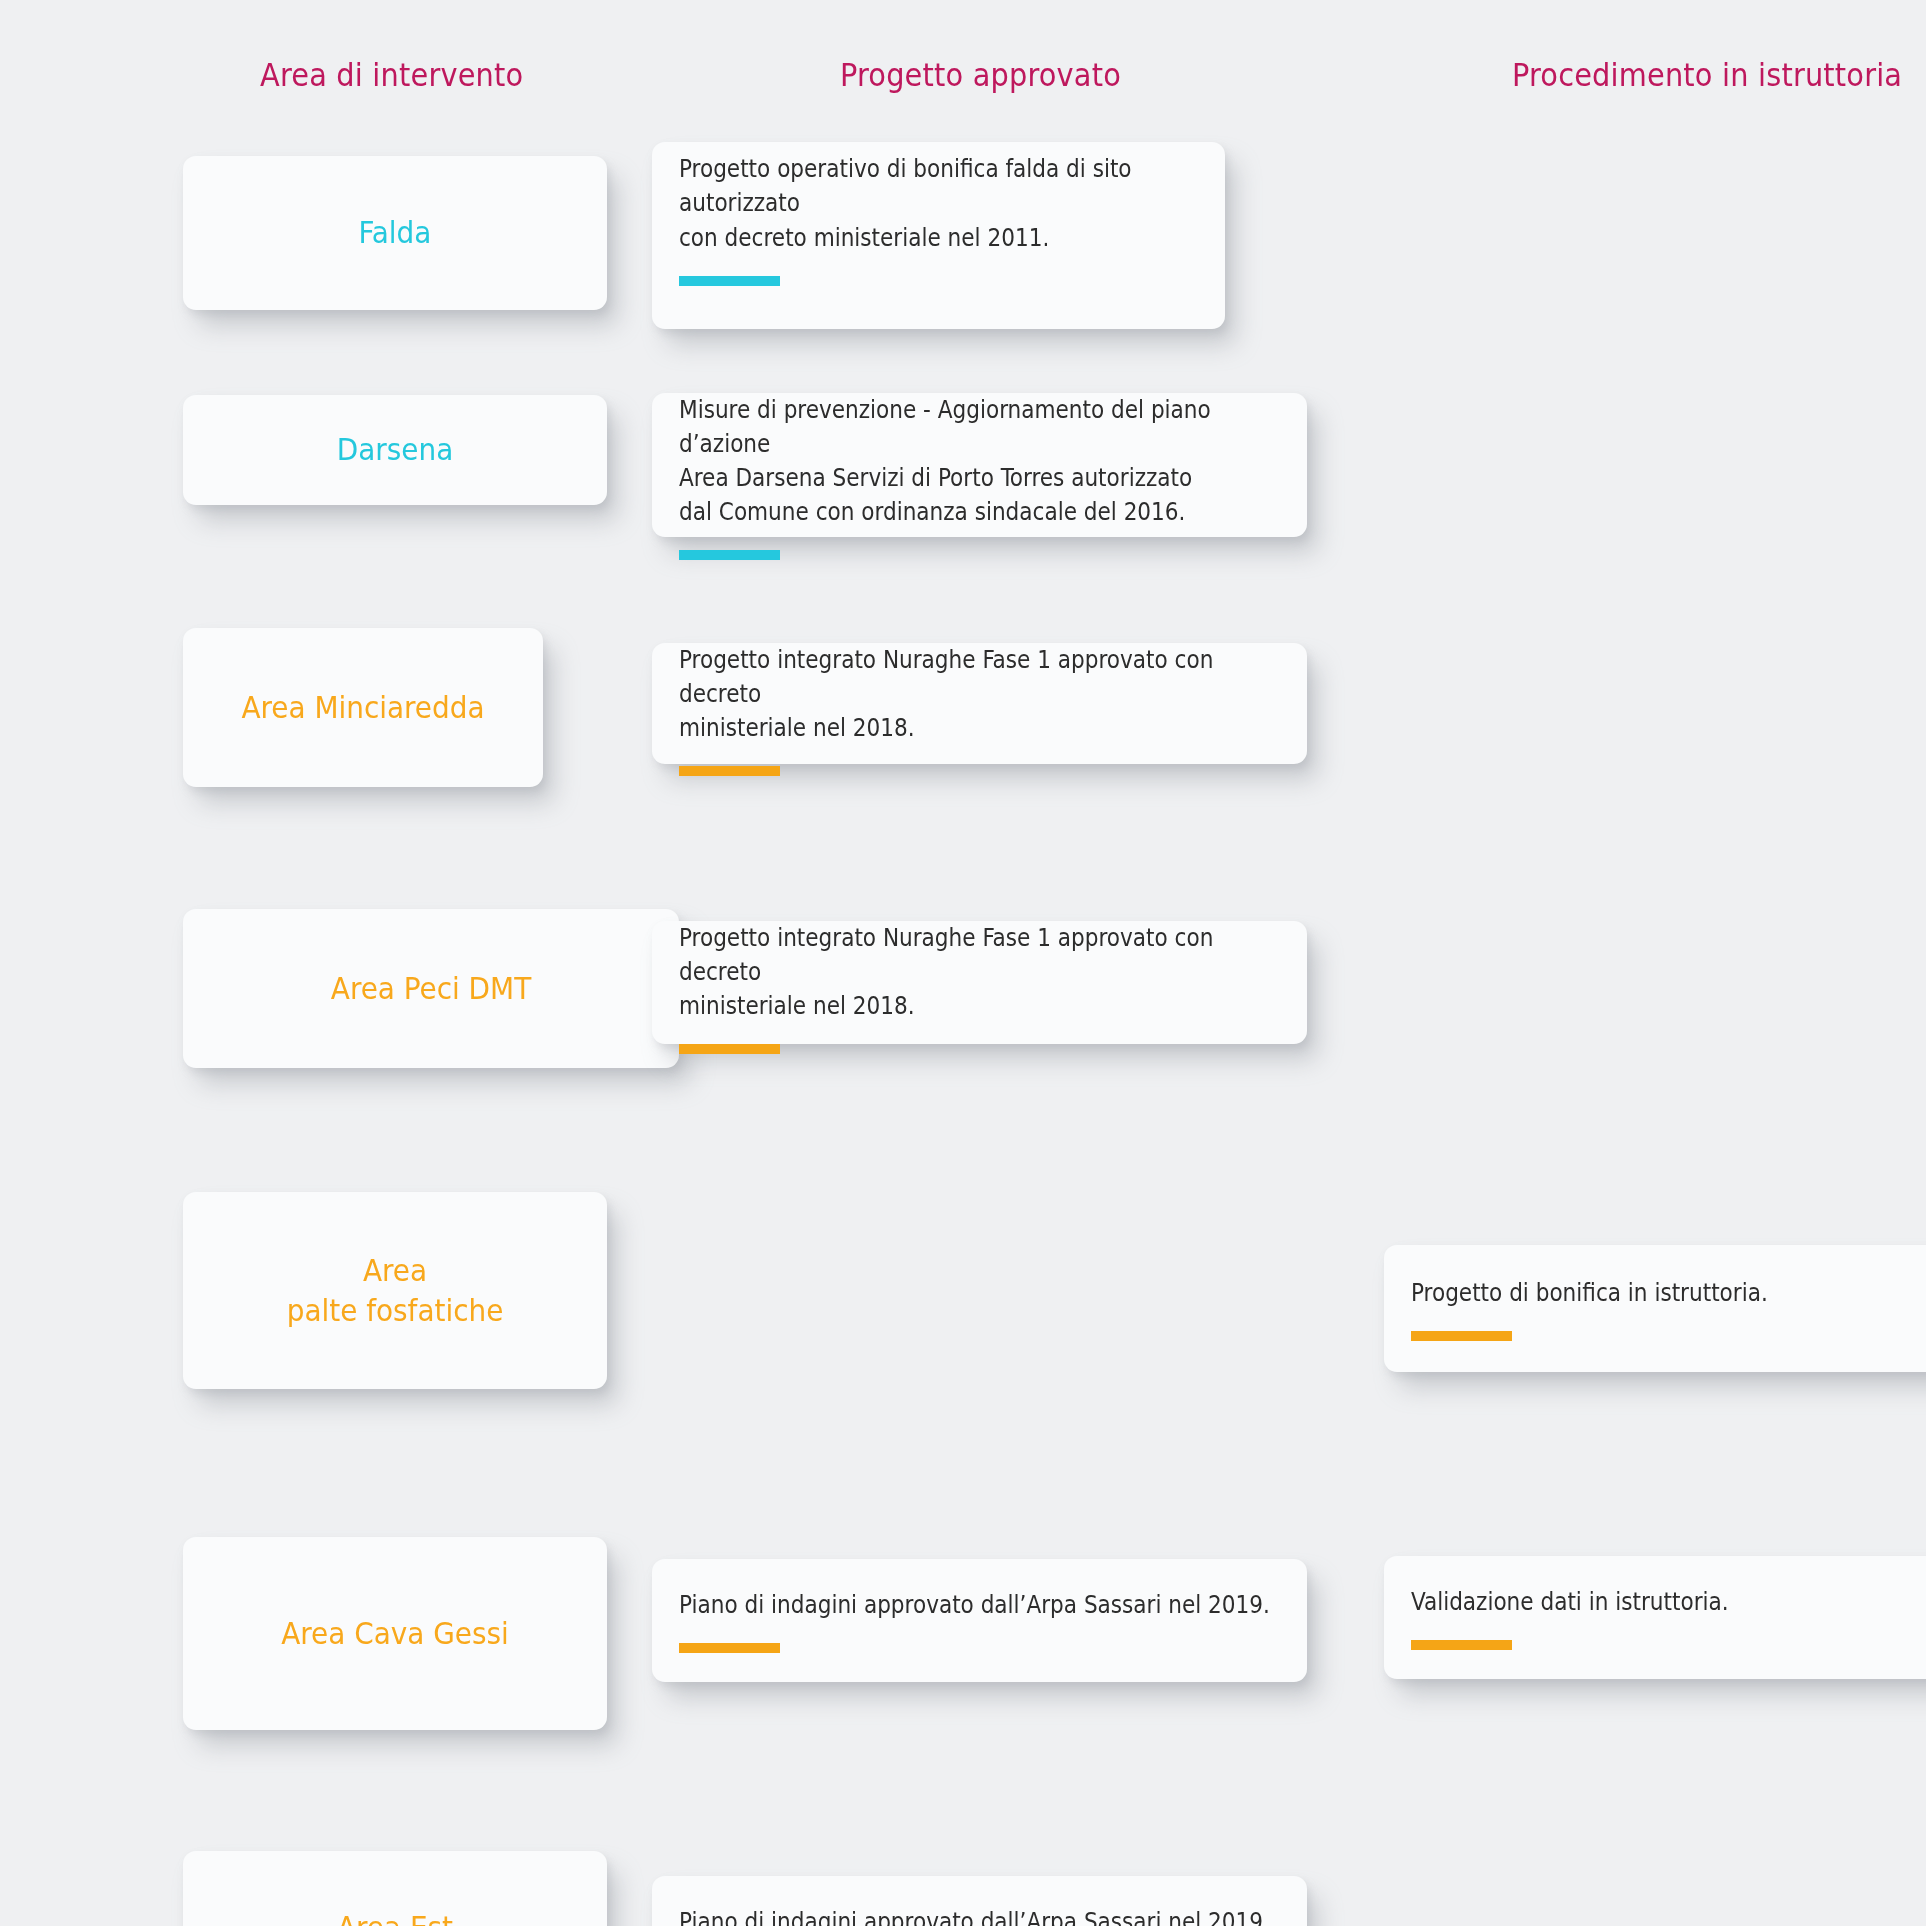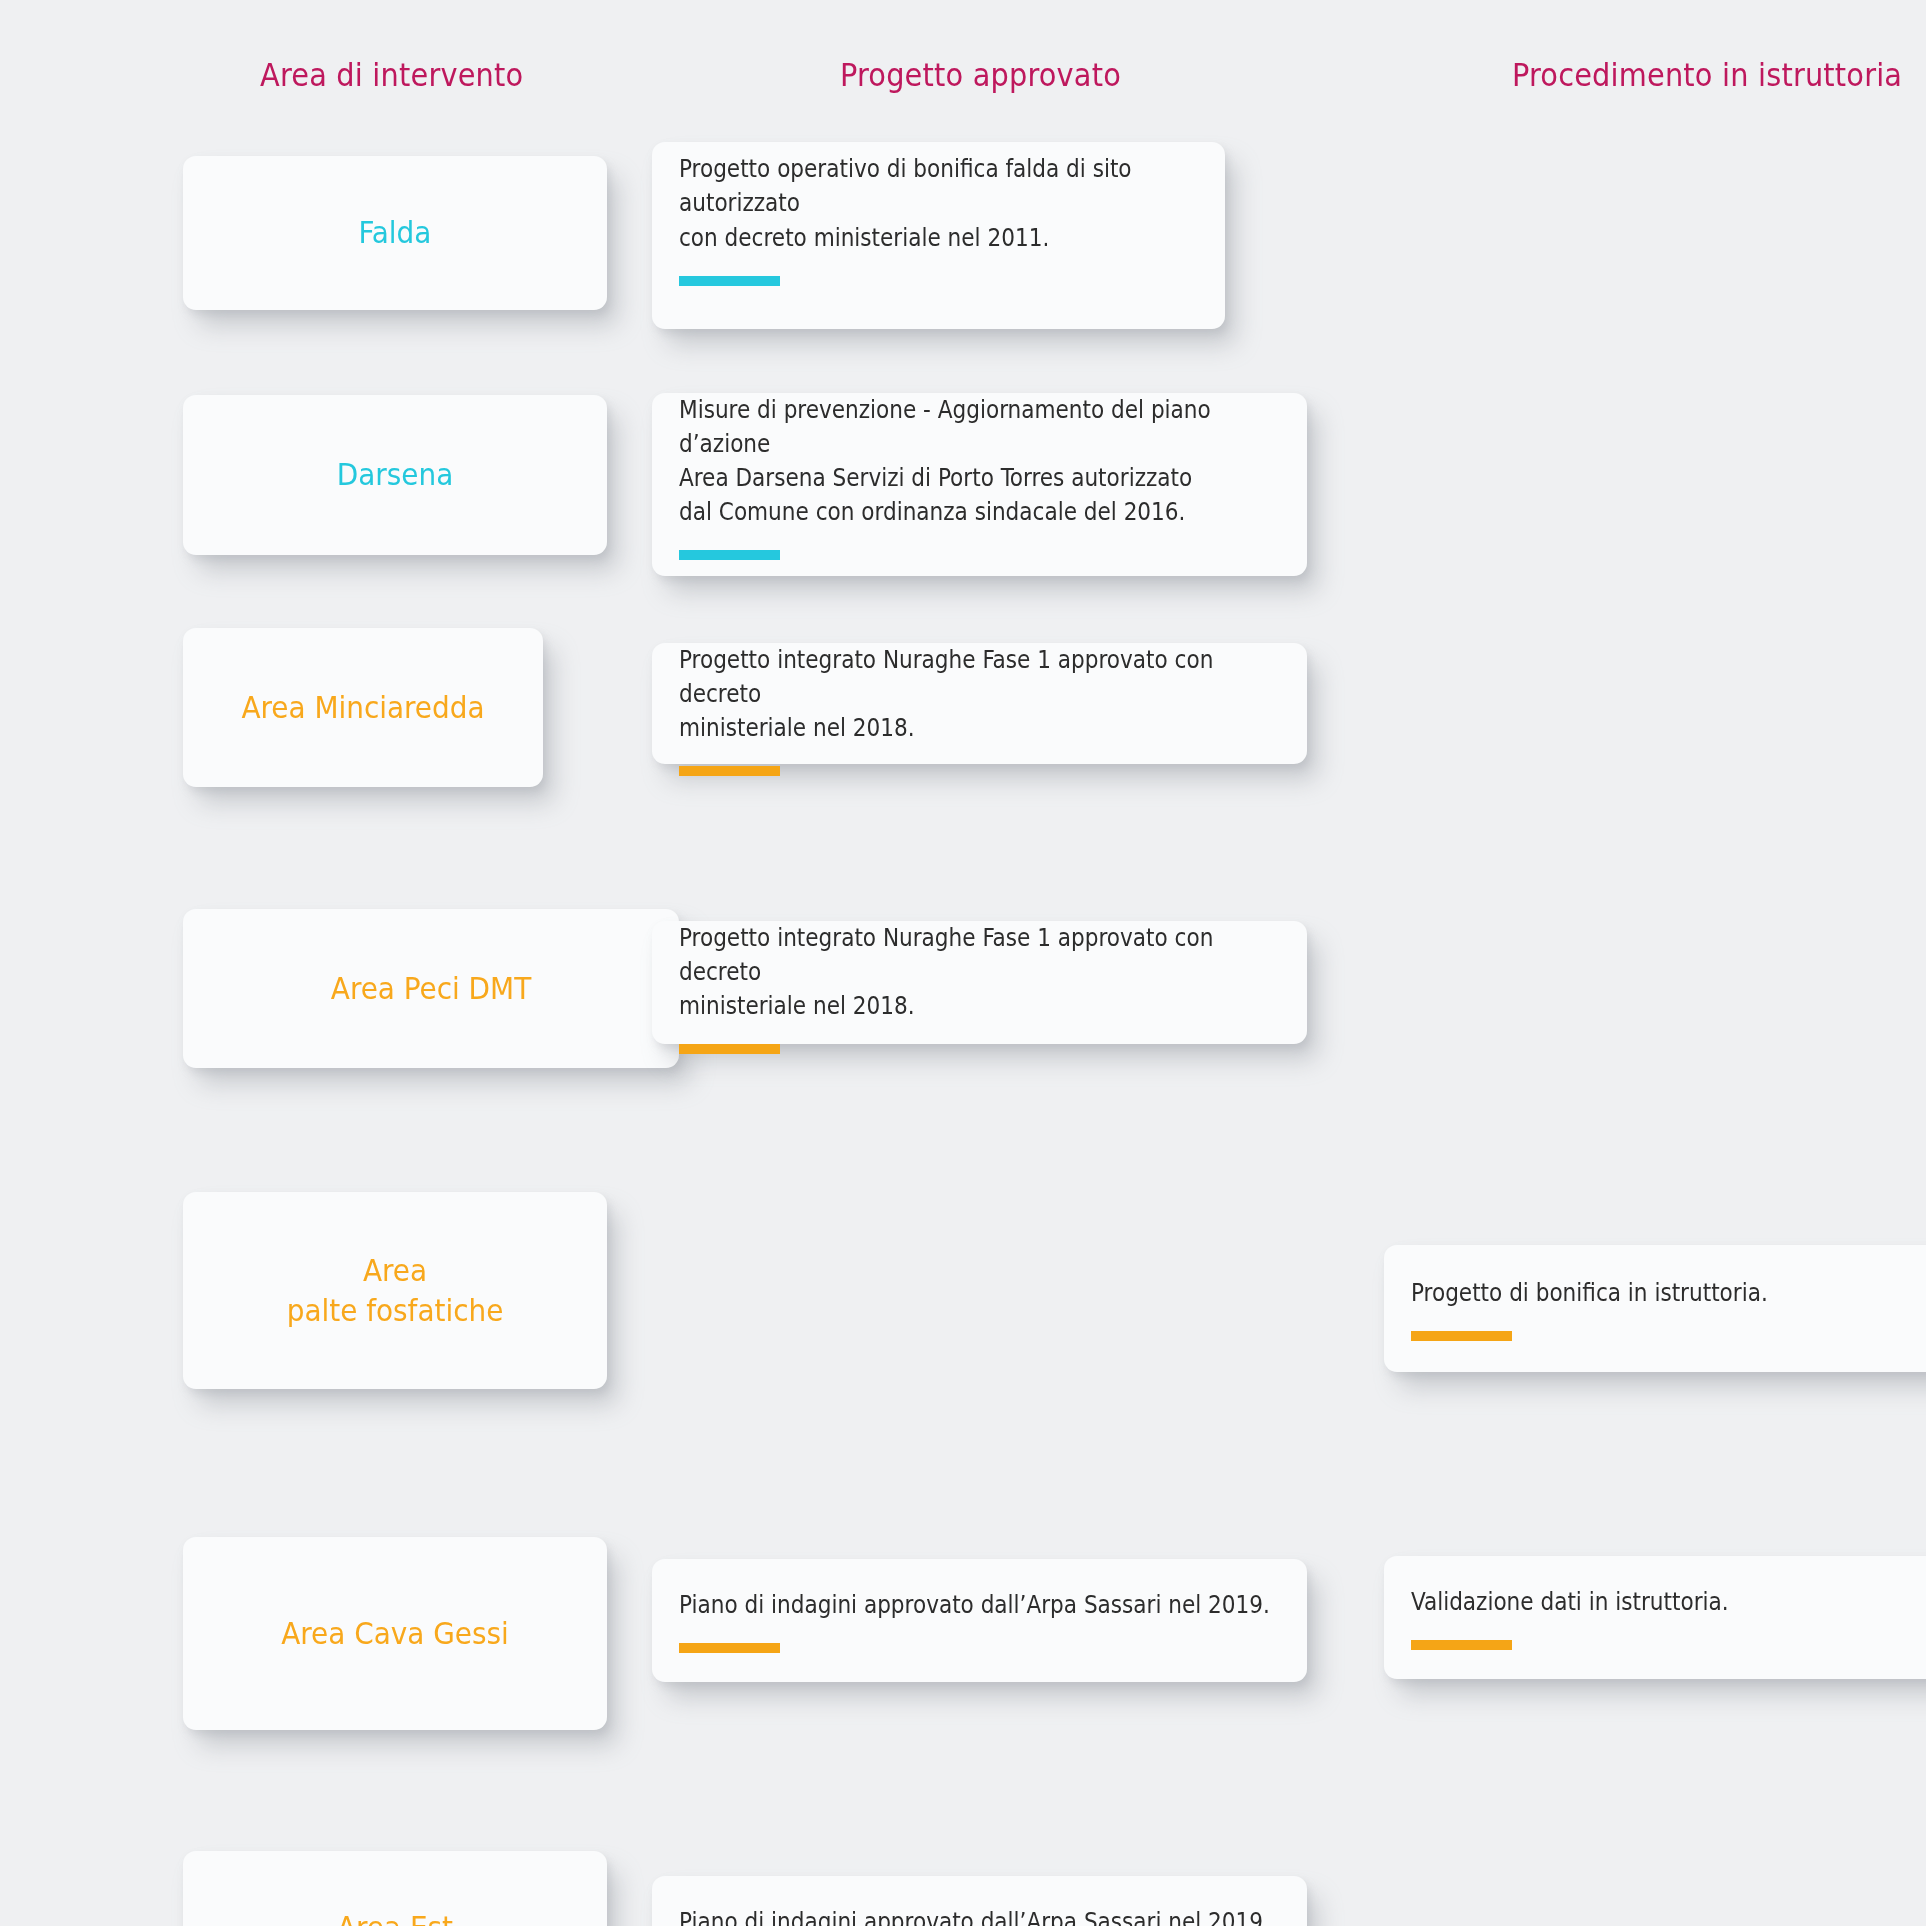--- a/index.html
+++ b/index.html
@@ -99,24 +99,24 @@
       <div class="card area-card" style="left: 183px; top: 156px; width: 424px; height: 154px;">
         <div class="area-label cyan">Falda</div>
       </div>
       <div class="card text-card" style="left: 652px; top: 142px; width: 573px; height: 187px;">
         <div class="text-card-inner" style="top: 10.4px;">
           <div class="para">Progetto operativo di bonifica falda di sito autorizzato
 con decreto ministeriale nel 2011.</div>
           <div class="accent-bar cyan"></div>
         </div>
       </div>
-      <div class="card area-card" style="left: 183px; top: 395px; width: 424px; height: 160px;">
+      <div class="card area-card" style="left: 183px; top: 395px; width: 424px; height: 110px;">
         <div class="area-label cyan">Darsena</div>
       </div>
-      <div class="card text-card" style="left: 652px; top: 393px; width: 655px; height: 183px;">
+      <div class="card text-card" style="left: 652px; top: 393px; width: 655px; height: 144px;">
         <div class="text-card-inner" style="top: 0px;">
           <div class="para">Misure di prevenzione - Aggiornamento del piano d’azione
 Area Darsena Servizi di Porto Torres autorizzato
 dal Comune con ordinanza sindacale del 2016.</div>
           <div class="accent-bar cyan"></div>
         </div>
       </div>
       <div class="card area-card" style="left: 183px; top: 628px; width: 360px; height: 159px;">
         <div class="area-label orange">Area Minciaredda</div>
       </div>

